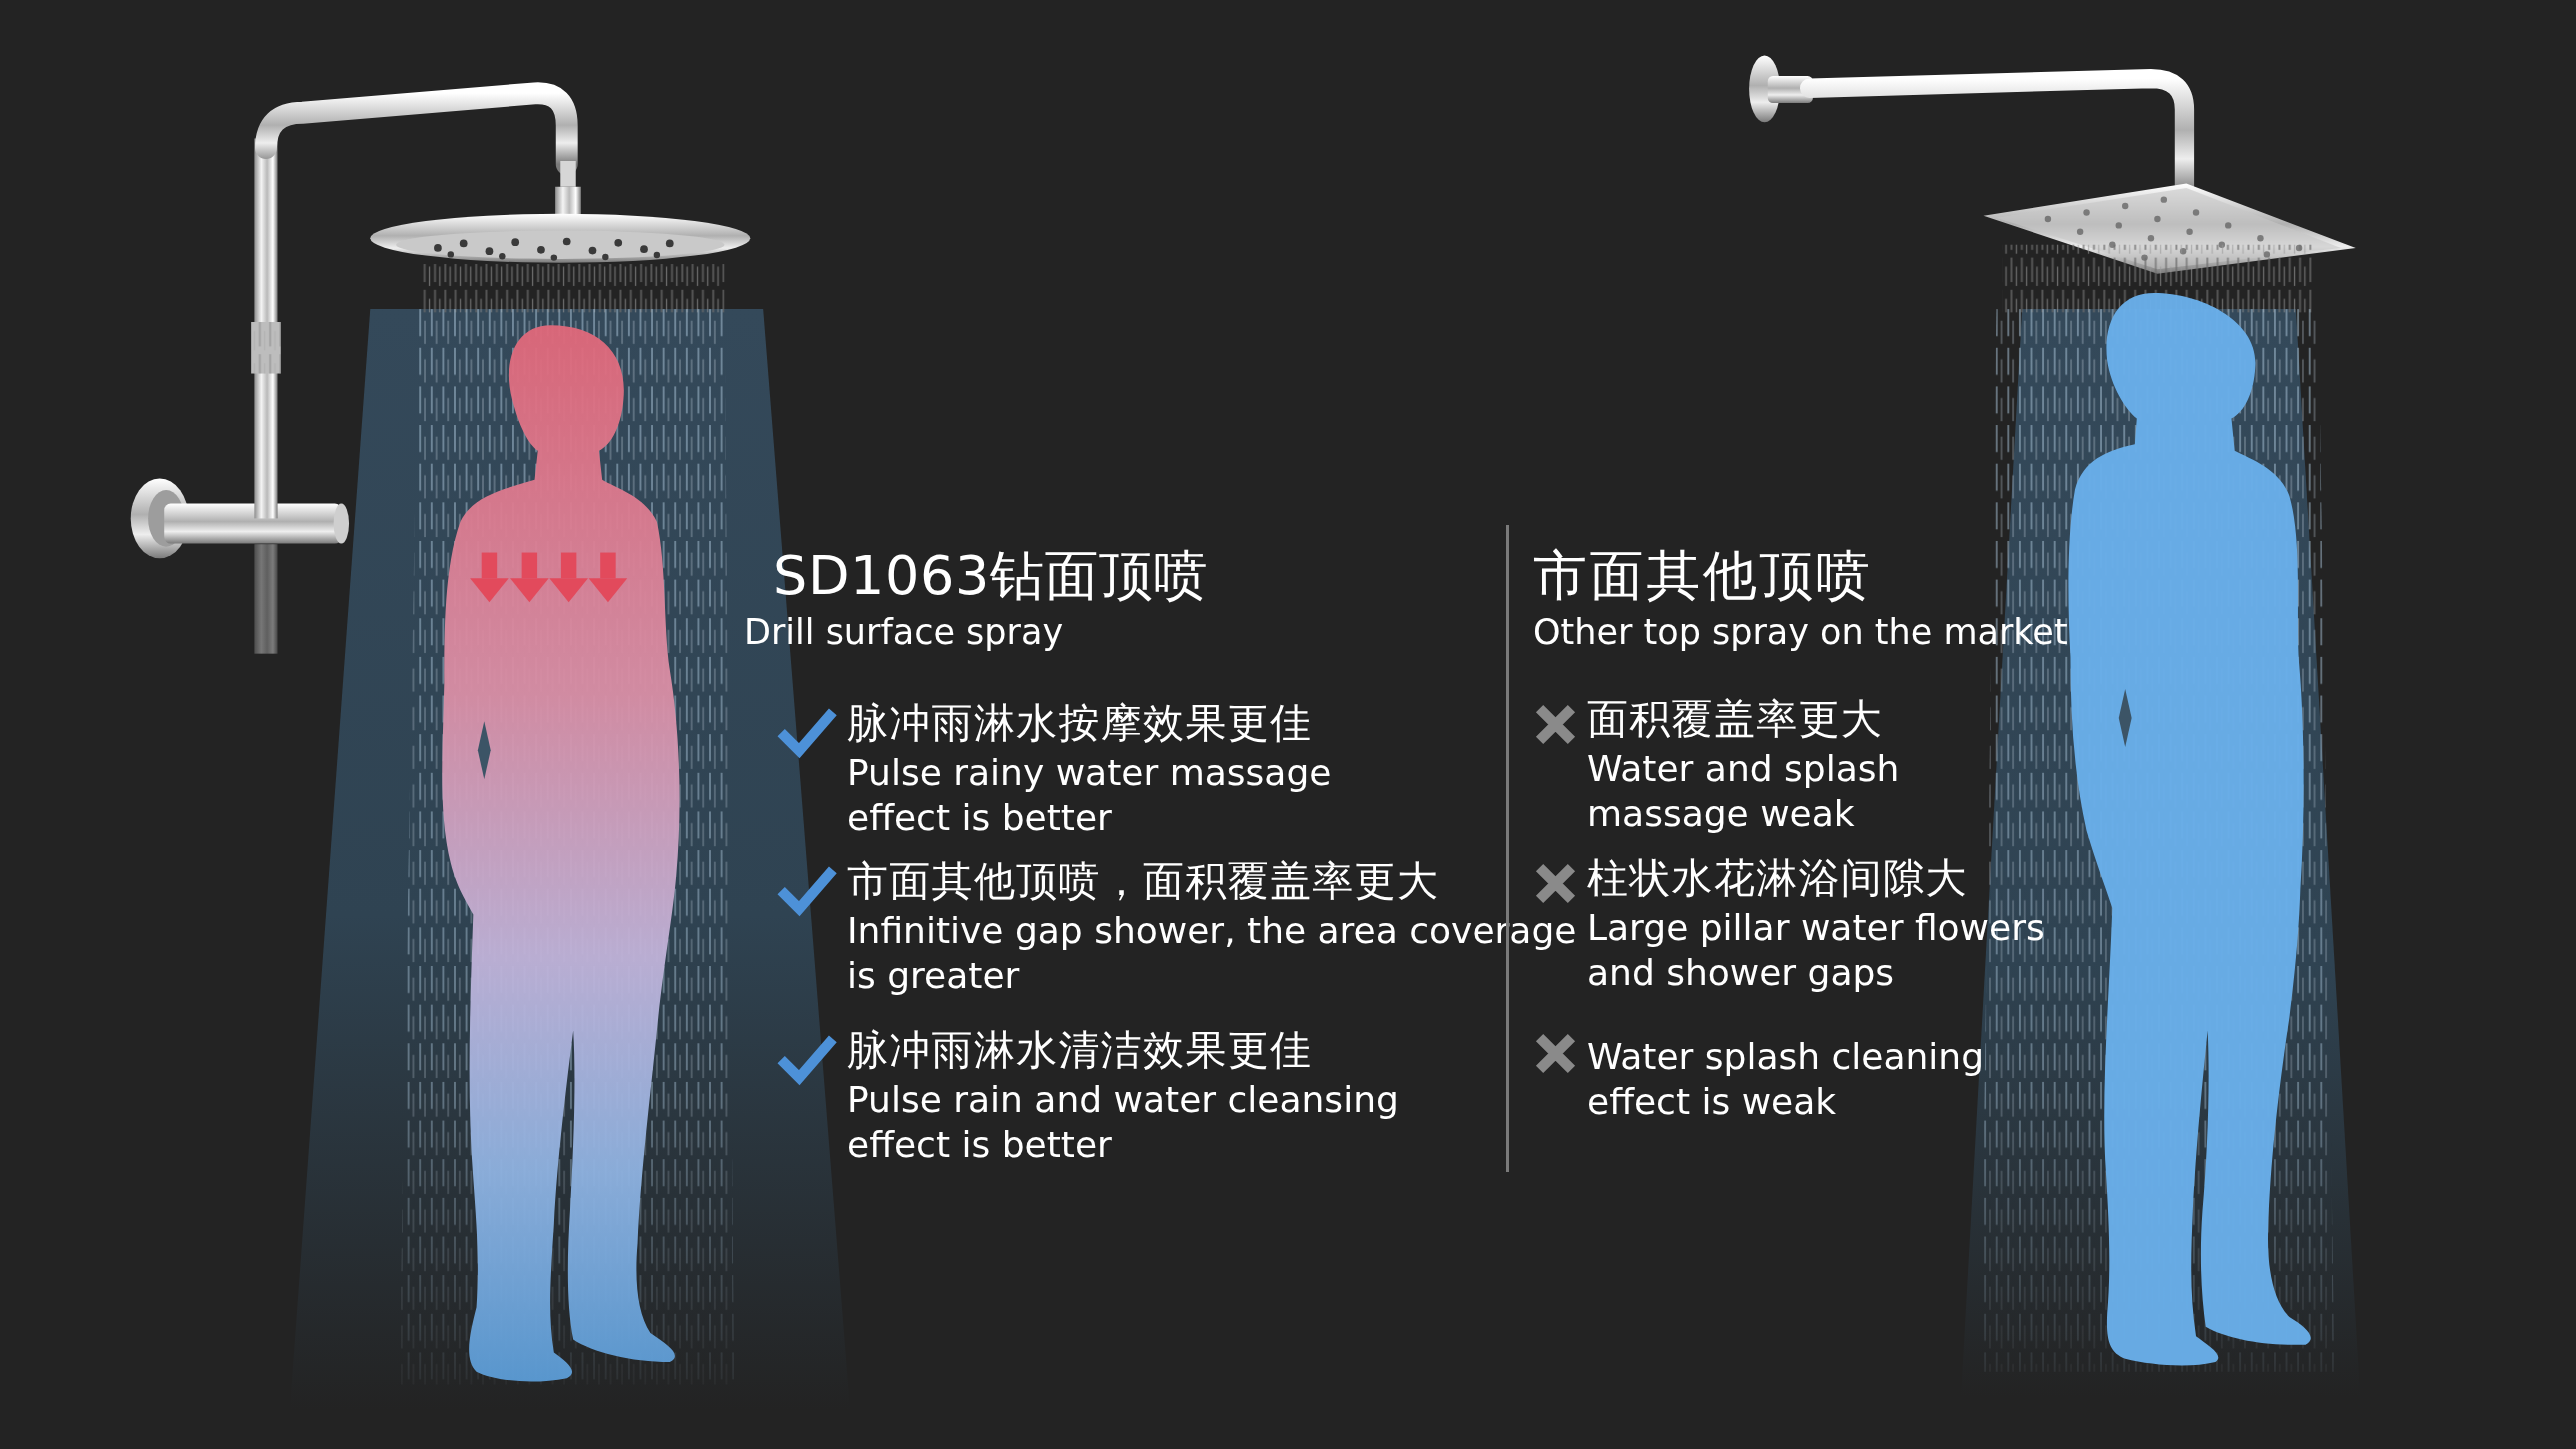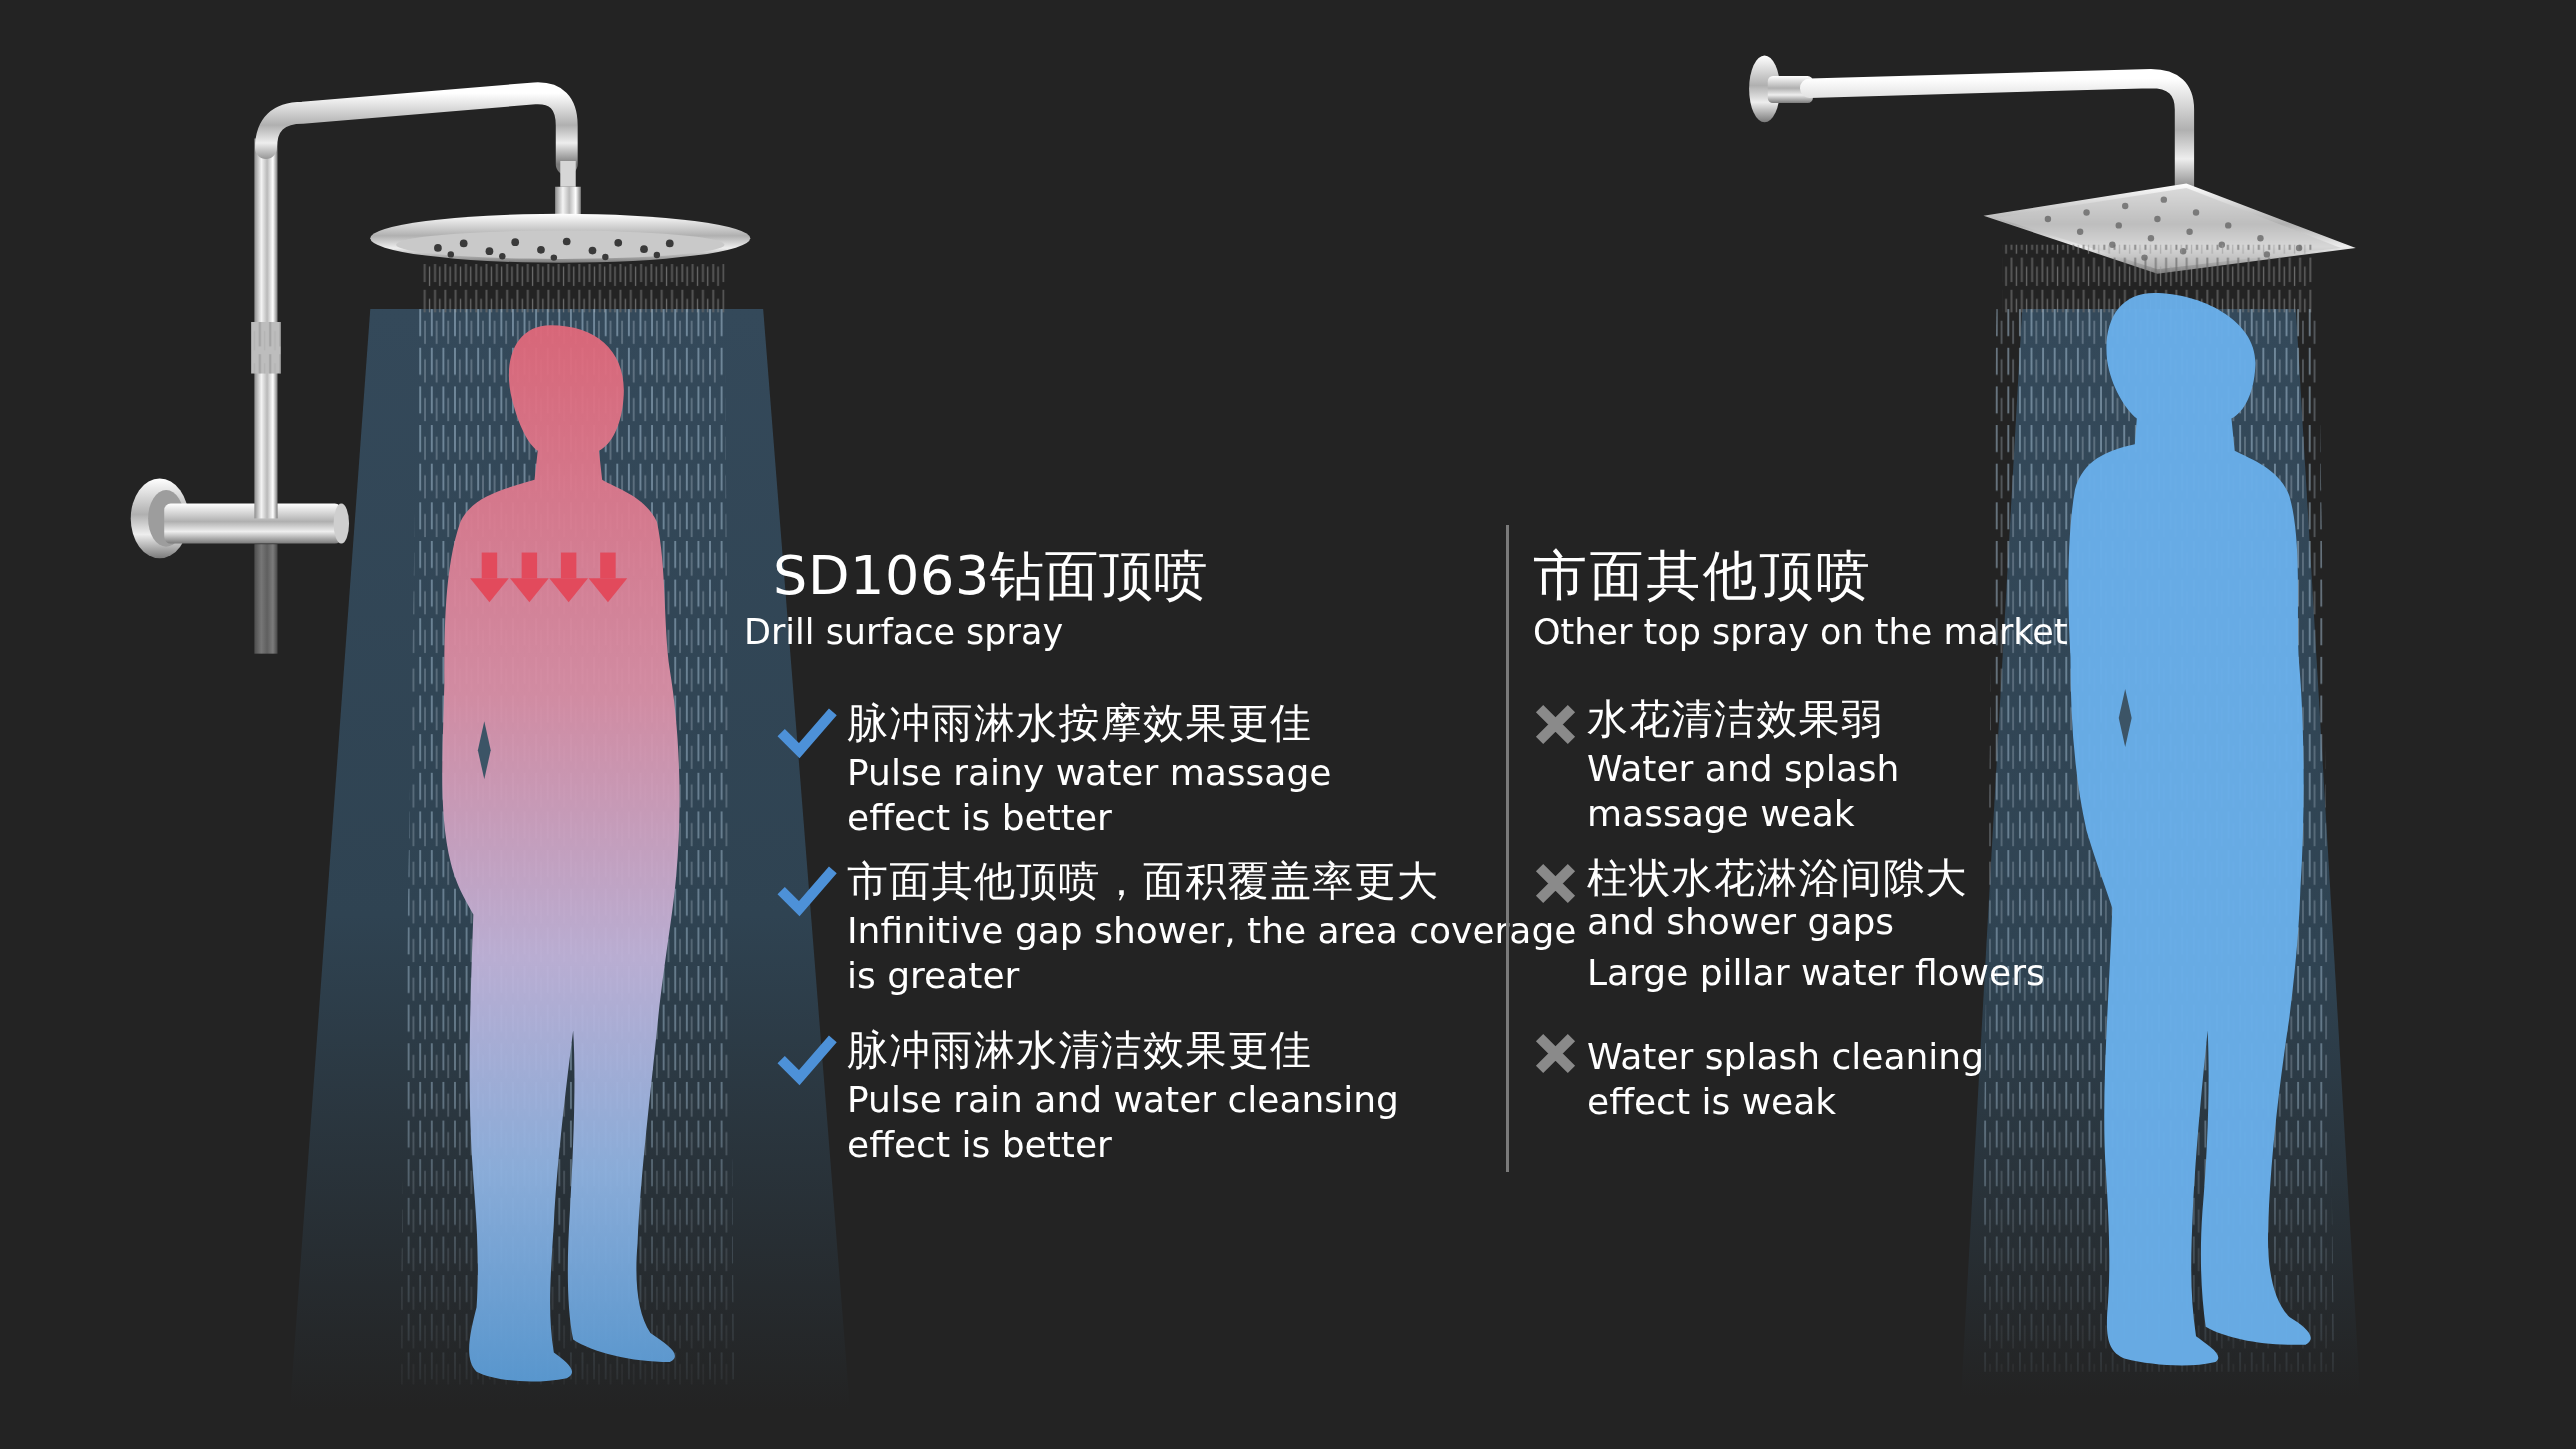--- a/index.html
+++ b/index.html
@@ -250,32 +250,32 @@
 
 <div class="divider"></div>
 
 <div class="title" style="left:1533px; top:549px; letter-spacing:2.6px;">市面其他顶喷</div>
 <div class="subtitle" style="left:1533px; top:615px;">Other top spray on the market</div>
 
 <div class="item" style="left:1587px; top:699px;">
   <svg class="mark" viewBox="0 0 96 96" style="left:-54px; top:2.6px; width:45px; height:45px;">
     <path d="M14 14 L82 82 M82 14 L14 82" stroke="#8a8a8a" stroke-width="22" stroke-linecap="butt"></path>
   </svg>
-  <div class="cn">水花清洁效果弱</div>
+  <div class="cn">面积覆盖率更大</div>
   <div class="en">Water and splash</div>
   <div class="en" style="margin-top:0">massage weak</div>
 </div>
 
 <div class="item" style="left:1587px; top:858px;">
   <svg class="mark" viewBox="0 0 96 96" style="left:-54px; top:2.6px; width:45px; height:45px;">
     <path d="M14 14 L82 82 M82 14 L14 82" stroke="#8a8a8a" stroke-width="22" stroke-linecap="butt"></path>
   </svg>
   <div class="cn">柱状水花淋浴间隙大</div>
+  <div class="en">Large pillar water flowers</div>
   <div class="en" style="margin-top:0">and shower gaps</div>
-  <div class="en">Large pillar water flowers</div>
 </div>
 
 <div class="item" style="left:1587px; top:1028px;">
   <svg class="mark" viewBox="0 0 96 96" style="left:-54px; top:2.6px; width:45px; height:45px;">
     <path d="M14 14 L82 82 M82 14 L14 82" stroke="#8a8a8a" stroke-width="22" stroke-linecap="butt"></path>
   </svg>
   <div class="en">Water splash cleaning</div>
   <div class="en" style="margin-top:0">effect is weak</div>
 </div>
 

